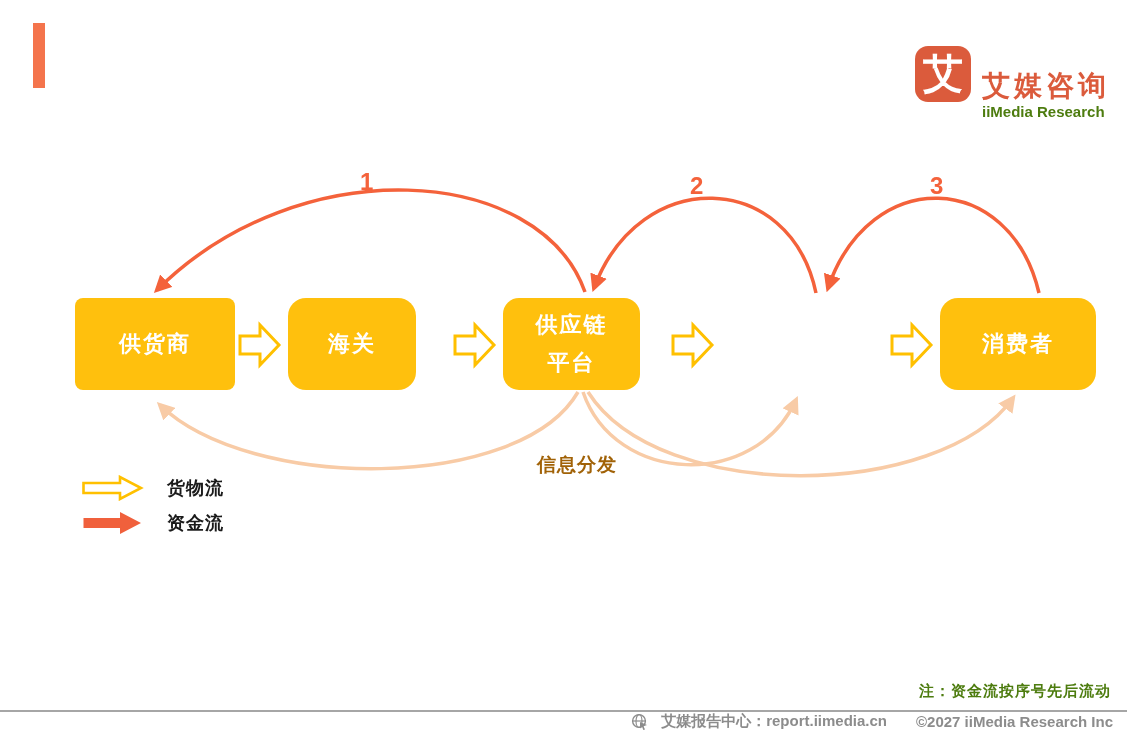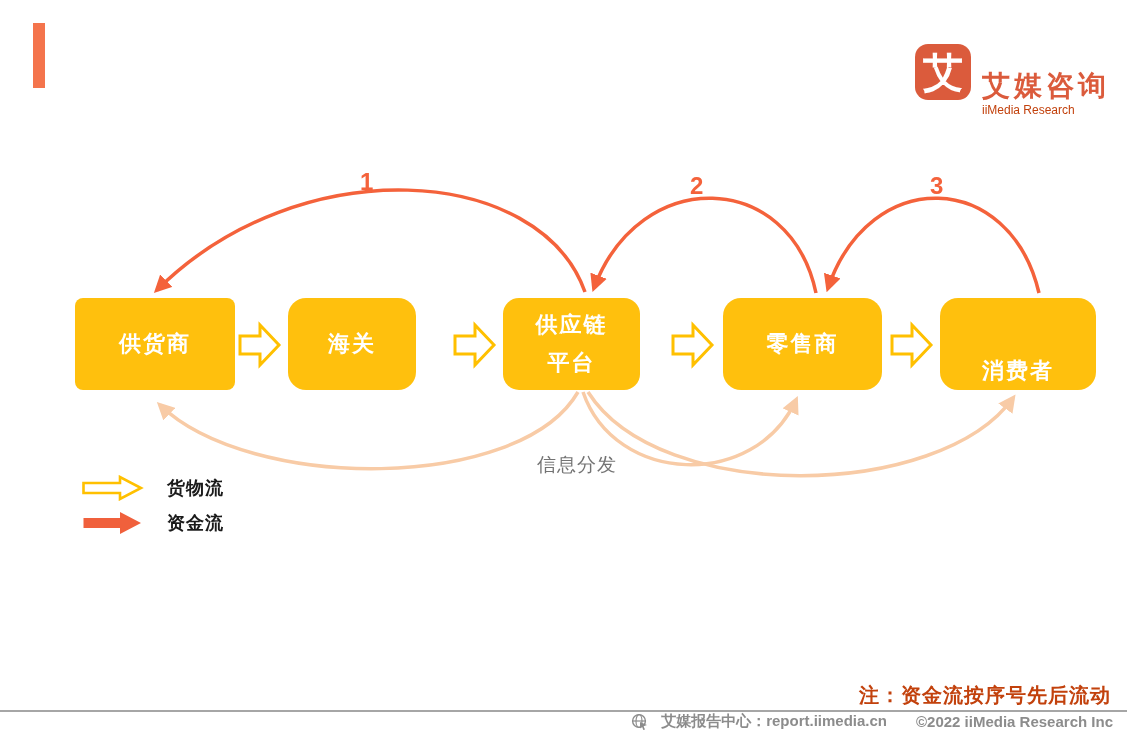--- a/index.html
+++ b/index.html
@@ -14,52 +14,52 @@
     position:absolute; left:62px; top:30px; font-size:36px; font-weight:bold;
     color:#141414; letter-spacing:2px; white-space:nowrap;
   }
   .logo { position:absolute; top:27px; right:17px; display:flex; align-items:center; gap:11px; }
   .logo-mark {
     width:56px; height:56px; background:#DB5B3C; border-radius:13px; color:#fff;
     font-size:40px; font-weight:bold; display:flex; align-items:center; justify-content:center;
   }
   .logo-text { display:flex; flex-direction:column; justify-content:center;margin-top:44px; }
   .logo-cn { color:#DB5B3C; font-size:28px; font-weight:bold; letter-spacing:4px; line-height:1.05; }
-  .logo-en { color:#c2410c; font-size:12px; font-weight:normal; margin-top:3px; }
+  .logo-en { color:#4d7c0f; font-size:15px; font-weight:bold; margin-top:3px; }
 
   
   .node {
     position:absolute; top:298px; height:92px; background:#FFC00D; border-radius:18px;
     color:#fff; font-size:22px; font-weight:bold; letter-spacing:2px;
     display:flex; flex-direction:column; align-items:center; justify-content:center; line-height:1.75;
   }
   .node-1 { left:75px;  width:160px;border-radius:8px; }
   .node-2 { left:288px; width:128px; }
   .node-3 { left:503px; width:137px;border-radius:16px; }
   .node-4 { left:723px; width:159px; }
-  .node-5 { left:940px; width:156px;justify-content:flex-end; }
+  .node-5 { left:940px; width:156px; }
 
   .svg-overlay { position:absolute; left:0; top:0; width:1127px; height:730px; }
 
   .seq-label { position:absolute; color:#F4623B; font-size:24px; font-weight:600; }
   .seq-1 { left:360px; top:168px; }
   .seq-2 { left:690px; top:172px; }
   .seq-3 { left:930px; top:172px; }
 
-  .info-label { position:absolute; left:537px; top:452px; font-size:19px; font-weight:400; color:#737373; letter-spacing:1px; }
+  .info-label { position:absolute; left:537px; top:452px; font-size:19px; font-weight:700; color:#a16207; letter-spacing:1px; }
 
   
   .legend { position:absolute; left:82px; top:470px; }
   .legend-item { display:flex; align-items:center; gap:23px; height:35px; }
   .legend-label { font-size:18px; font-weight:bold; color:#1a1a1a; letter-spacing:1px; }
 
   
   .footnote {
-    position:absolute; right:16px; top:682px; font-size:20px; font-weight:bold;
-    color:#c2410c; letter-spacing:1px;
+    position:absolute; right:16px; top:682px; font-size:15px; font-weight:bold;
+    color:#4d7c0f; letter-spacing:1px;
   }
   .footer-divider { position:absolute; left:0; top:710px; width:1127px; height:2px; background:#A6A6A6; }
   .footer {
     position:absolute; top:712px; right:14px; display:flex; align-items:center; gap:13px;
     color:#8C8C8C; font-size:15px; font-weight:bold;
   }
   .footer-copyright { margin-left:16px; }
 </style>
 </head>
 <body>
@@ -105,23 +105,20 @@
   <div class="node node-1">
     <span>供货商</span>
   </div>
   <div class="node node-2">
     <span>海关</span>
   </div>
   <div class="node node-3">
     <span>供应链</span>
     <span>平台</span>
   </div>
-  <div class="node node-4">
-    <span>零售商</span>
-  </div>
   <div class="node node-5">
     <span>消费者</span>
   </div>
 
   <span class="seq-label seq-1">1</span>
   <span class="seq-label seq-2">2</span>
   <span class="seq-label seq-3">3</span>
 
   <span class="info-label">信息分发</span>
 
@@ -144,16 +141,16 @@
 
   <div class="footer-divider"></div>
   <div class="footer">
     <svg width="17" height="17" viewBox="0 0 17 17">
       <circle cx="8" cy="8" r="6.4" fill="none" stroke="#8C8C8C" stroke-width="1.4"></circle>
       <ellipse cx="8" cy="8" rx="3" ry="6.4" fill="none" stroke="#8C8C8C" stroke-width="1.2"></ellipse>
       <line x1="1.6" y1="8" x2="14.4" y2="8" stroke="#8C8C8C" stroke-width="1.2"></line>
       <polygon points="9,9 16,12 12.5,13.2 14,16.5 12.3,17 11,13.6 9,15.5" fill="#8C8C8C"></polygon>
     </svg>
     <span>艾媒报告中心：report.iimedia.cn</span>
-    <span class="footer-copyright">©2022  iiMedia Research  Inc</span>
+    <span class="footer-copyright">©2027  iiMedia Research  Inc</span>
   </div>
 
 </div>
 
 </body></html>

